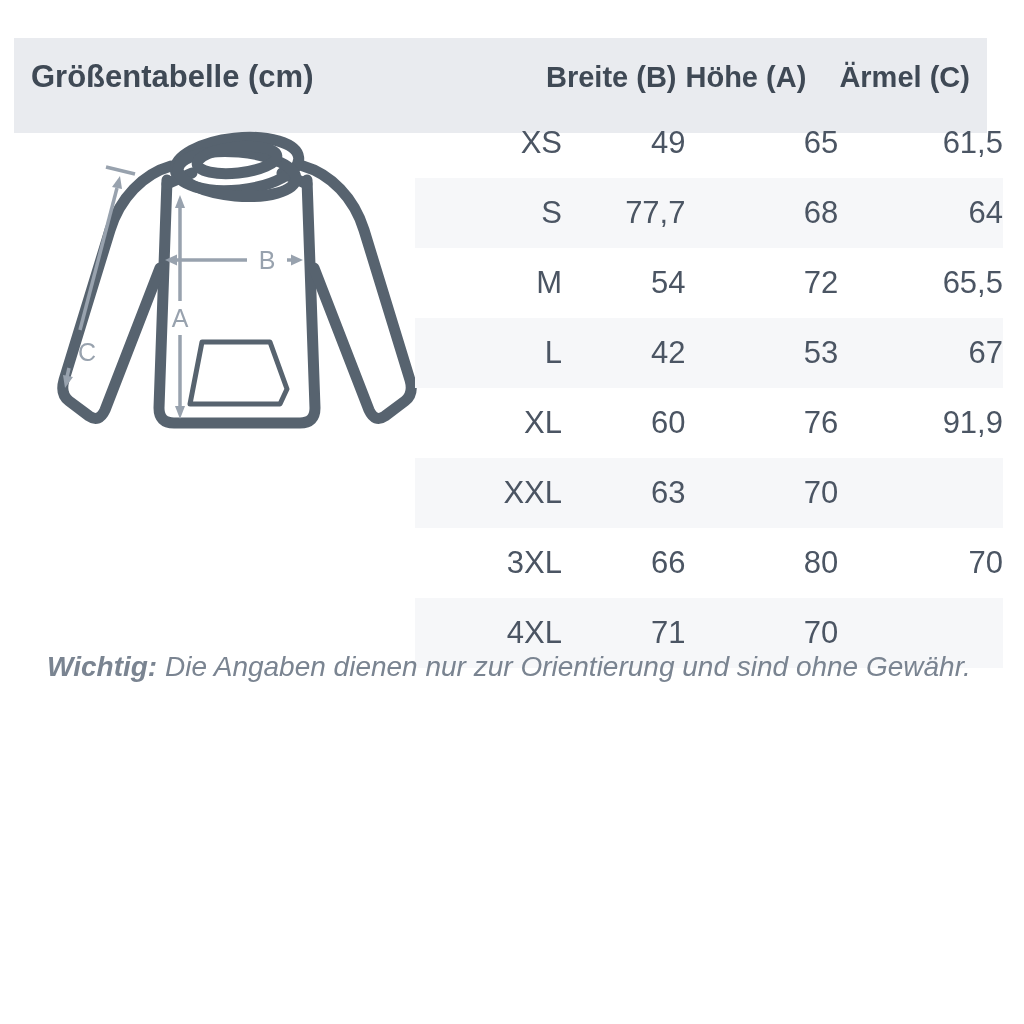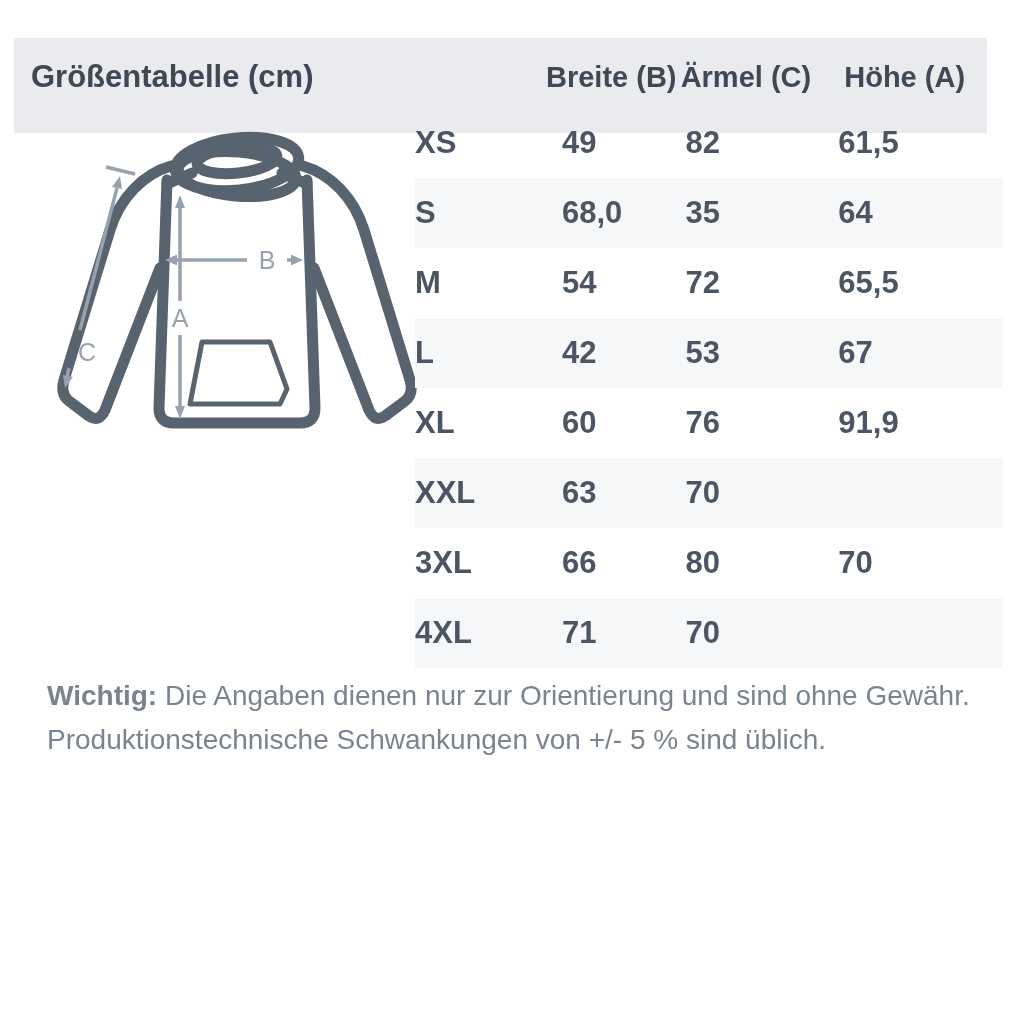--- a/index.html
+++ b/index.html
@@ -26,22 +26,22 @@
   .band-cols .col {
     text-align:center; line-height:78px; font-size:29px; font-weight:bold;
     color:var(--heading-text, #3f4955); white-space:nowrap;
   }
 
   
   .size-table { position:absolute; left:415px; top:108px; width:588px; }
   .row { display:grid; grid-template-columns:25% 21% 26% 28%; height:70px; }
   .row:nth-child(even) { background:var(--stripe, #f6f7f9); }
   .cell {
-    text-align:left; line-height:70px; font-size:31px;
-    color:var(--cell-text, #4b5563); white-space:nowrap;font-weight:bold;
+    text-align:right; line-height:70px; font-size:31px;
+    color:var(--cell-text, #4b5563); white-space:nowrap;
   }
 
   
   .diagram { position:absolute; left:40px; top:118px; }
   .outline {
     fill:none; stroke:var(--outline, #57636f); stroke-width:11;
     stroke-linecap:round; stroke-linejoin:round;
   }
   .outline-thin {
     fill:none; stroke:var(--outline, #57636f); stroke-width:5;
@@ -49,37 +49,37 @@
   }
   .arrow-line { fill:none; stroke:var(--arrow, #98a2ae); stroke-width:3.5; }
   .arrow-head { fill:var(--arrow, #98a2ae); stroke:none; }
   .dim-label {
     fill:var(--arrow, #8e99a6); font-size:25px;
     font-family:"Liberation Sans", sans-serif;
   }
 
   
   .footer {
-    position:absolute; left:47px; top:674px; width:950px;
-    font-size:28px; line-height:44px; color:var(--footer-text, #7a8491);
+    position:absolute; left:47px; top:645px; width:950px;
+    font-size:28px; line-height:44px; color:var(--footer-text, #7a8491);font-style:italic;
   }
   .footer strong { font-weight:bold; }
 </style>
 </head>
 <body>
 
 <div class="canvas">
 
   <div class="band">
     <div class="title">Größentabelle (cm)</div>
     <div class="band-cols">
       <div class="col"></div>
       <div class="col">Breite (B)</div>
+      <div class="col">Höhe (A)</div>
       <div class="col">Ärmel (C)</div>
-      <div class="col">Höhe (A)</div>
     </div>
   </div>
 
   <svg class="diagram" width="380" height="335" viewBox="0 0 380 335" aria-hidden="true">
 
     <path class="outline" d="M127 62 L119 290 Q119 305 134 305 L260 305 Q275 305 275 290 L267 62"></path>
 
     <path class="outline" d="M127 66 L152 55"></path>
     <path class="outline" d="M267 66 L242 55"></path>
 
@@ -115,28 +115,28 @@
       <polygon class="arrow-head" points="80,58 82,71 72,69"></polygon>
       <polygon class="arrow-head" points="25,270 33,259 23,257"></polygon>
       <text class="dim-label" x="47" y="243" text-anchor="middle">C</text>
     </g>
   </svg>
 
   <div class="size-table">
   <div class="row">
     <div class="cell">XS</div>
     <div class="cell">49</div>
-    <div class="cell">82</div>
+    <div class="cell">65</div>
     <div class="cell">61,5</div>
   </div>
 
   <div class="row">
     <div class="cell">S</div>
-    <div class="cell">68,0</div>
-    <div class="cell">35</div>
+    <div class="cell">77,7</div>
+    <div class="cell">68</div>
     <div class="cell">64</div>
   </div>
 
   <div class="row">
     <div class="cell">M</div>
     <div class="cell">54</div>
     <div class="cell">72</div>
     <div class="cell">65,5</div>
   </div>
 
@@ -170,16 +170,15 @@
   <div class="row">
     <div class="cell">4XL</div>
     <div class="cell">71</div>
     <div class="cell">70</div>
   </div>
 </div>
 
   <div class="footer">
     <strong>Wichtig:</strong>
     <span>Die Angaben dienen nur zur Orientierung und sind ohne Gewähr.</span><br>
-    <span>Produktionstechnische Schwankungen von +/- 5 % sind üblich.</span>
   </div>
 
 </div>
 
 </body></html>

